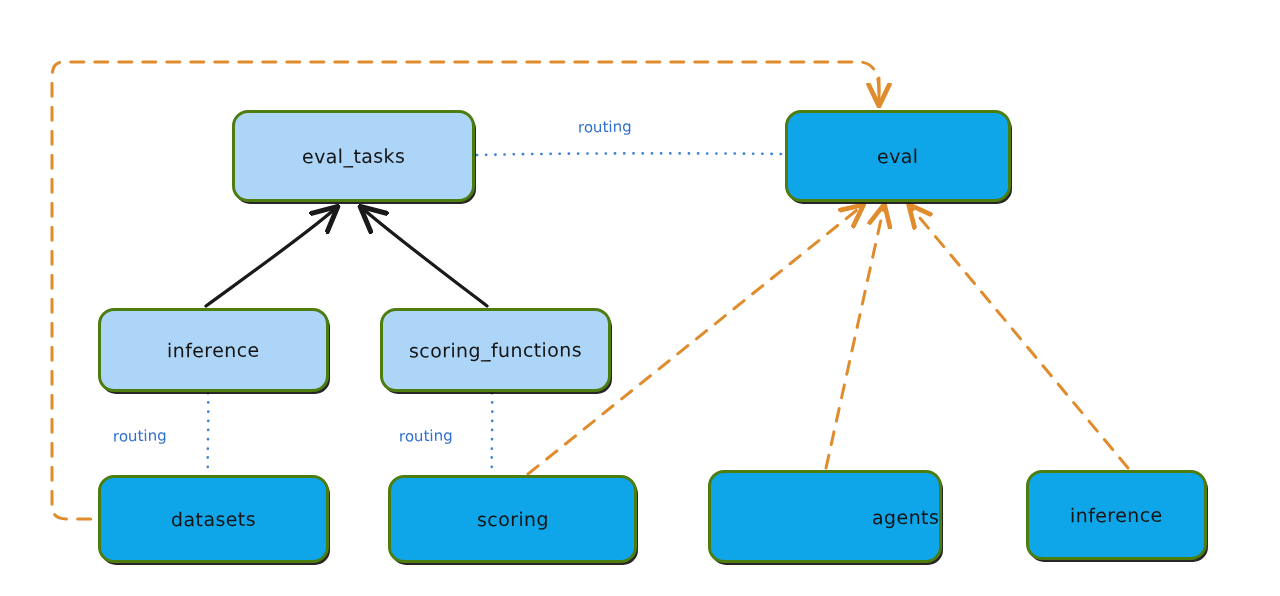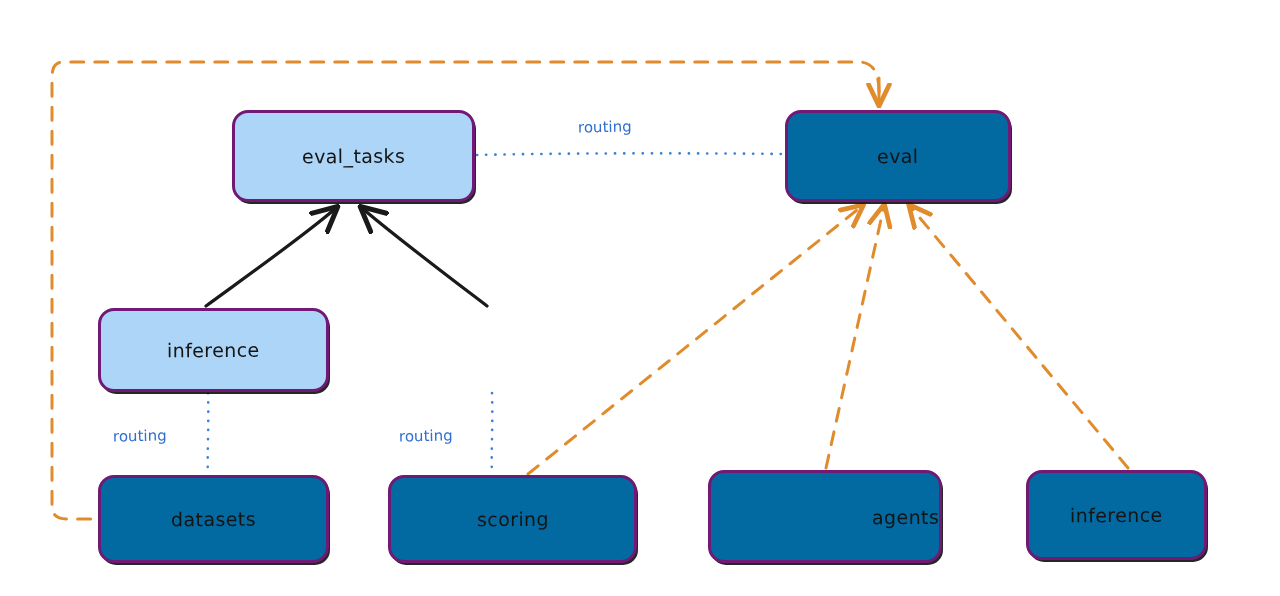--- a/index.html
+++ b/index.html
@@ -20,40 +20,40 @@
     position: absolute;
     left: 0;
     top: 0;
     width: 1280px;
     height: 596px;
     pointer-events: none;
   }
   .node {
     position: absolute;
     box-sizing: border-box;
-    border: 3px solid #701a75;
+    border: 3px solid #4d7c0f;
     border-radius: 16px;
     display: flex;
     align-items: center;
     justify-content: center;
     box-shadow: 2px 3px 0 -1px rgba(20,20,20,0.92);
   }
   .node .node-label {
     font-family: "DejaVu Sans", sans-serif;
     font-size: 19px;
     letter-spacing: 0.4px;
     color: #141414;
     white-space: nowrap;
     transform: rotate(-0.4deg);
   }
   .node.api {
     background: #ACD5F7;
   }
   .node.provider {
-    background: #0369a1;
+    background: #0ea5e9;
   }
   .edge-label {
     position: absolute;
     font-family: "DejaVu Sans", sans-serif;
     font-size: 15px;
     color: #2f6fd0;
     white-space: nowrap;
     transform: rotate(-1.2deg);
   }
 </style>
@@ -109,20 +109,23 @@
   </div>
 
   <div class="node provider" style="left:785px; top:110px; width:226px; height:92px;">
     <span class="node-label">eval</span>
   </div>
 
   <div class="node api" style="left:98px; top:308px; width:231px; height:84px;">
     <span class="node-label">inference</span>
   </div>
 
+  <div class="node api" style="left:380px; top:308px; width:231px; height:84px;">
+    <span class="node-label">scoring_functions</span>
+  </div>
 
   <div class="node provider" style="left:98px; top:475px; width:231px; height:88px;">
     <span class="node-label">datasets</span>
   </div>
 
   <div class="node provider" style="left:388px; top:475px; width:249px; height:88px;">
     <span class="node-label">scoring</span>
   </div>
 
   <div class="node provider" style="left:708px; top:470px; width:234px; height:93px;justify-content:flex-end;">

